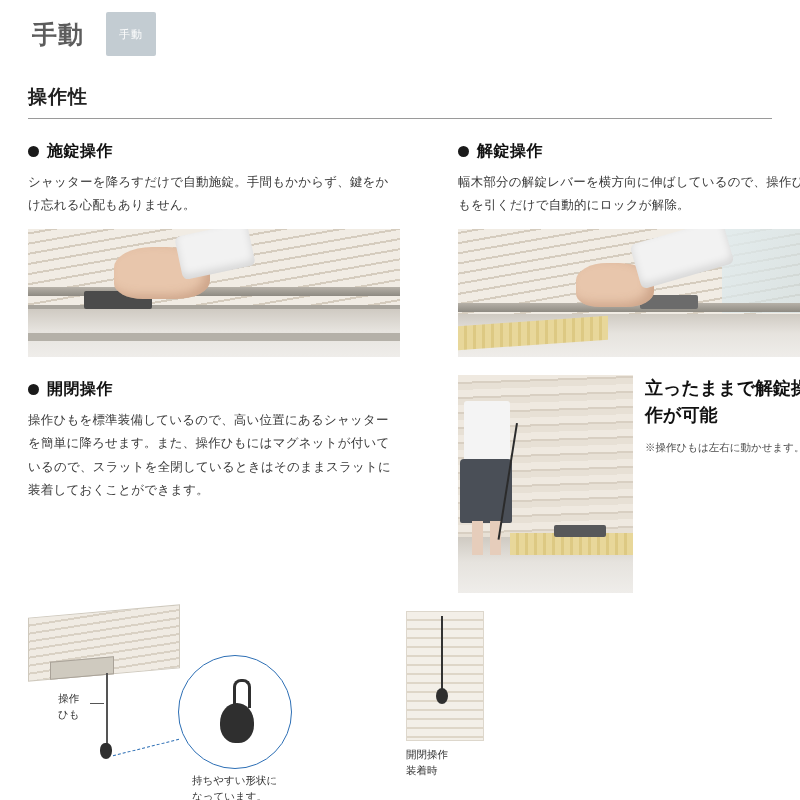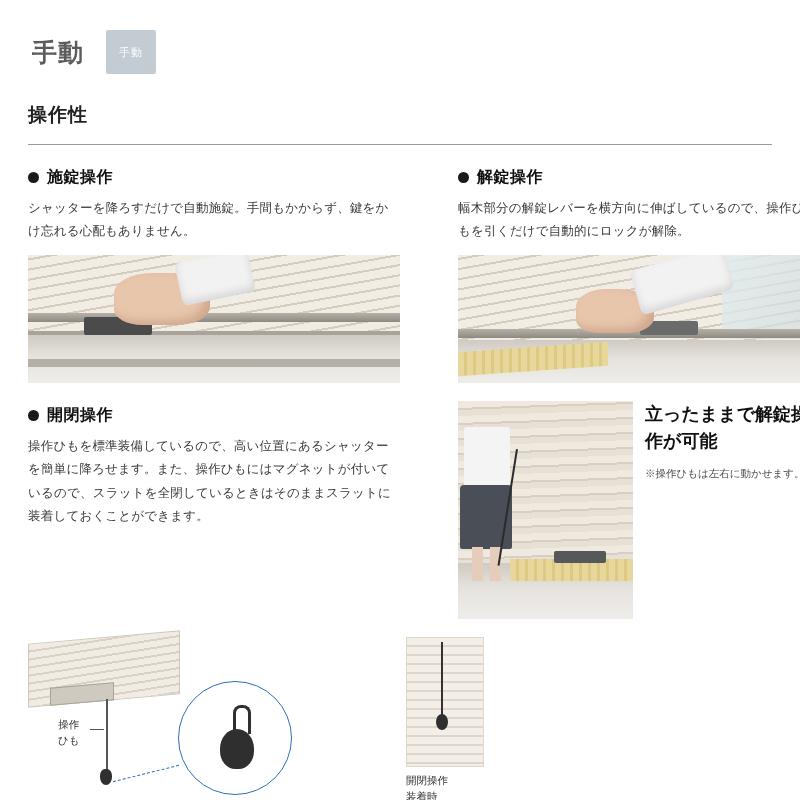--- a/index.html
+++ b/index.html
@@ -19,21 +19,21 @@
     width: 800px;
     height: 800px;
     box-sizing: border-box;
     padding: 0 18px;
   }
 
   
   .top-header {
     display: flex;
     align-items: center;
-    padding: 30px 8px 10px 14px;
+    padding: 12px 8px 10px 14px;
     gap: 22px;
   }
   .top-title {
     font-size: 25px;
     font-weight: bold;
     color: #5c5c5c;
     letter-spacing: 1px;
   }
   .mode-chip {
     background: #c3ccd2;
@@ -45,21 +45,21 @@
     align-items: center;
     justify-content: center;
     border-radius: 2px;
     letter-spacing: 1px;
   }
 
   
   .section-title-wrap {
     margin: 18px 10px 0 10px;
     border-bottom: 1px solid #9a9a9a;
-    padding-bottom: 16px;
+    padding-bottom: 8px;
   }
   .section-title {
     font-size: 19px;
     font-weight: bold;
     color: #222;
     letter-spacing: 1px;
   }
 
   
   .columns {

